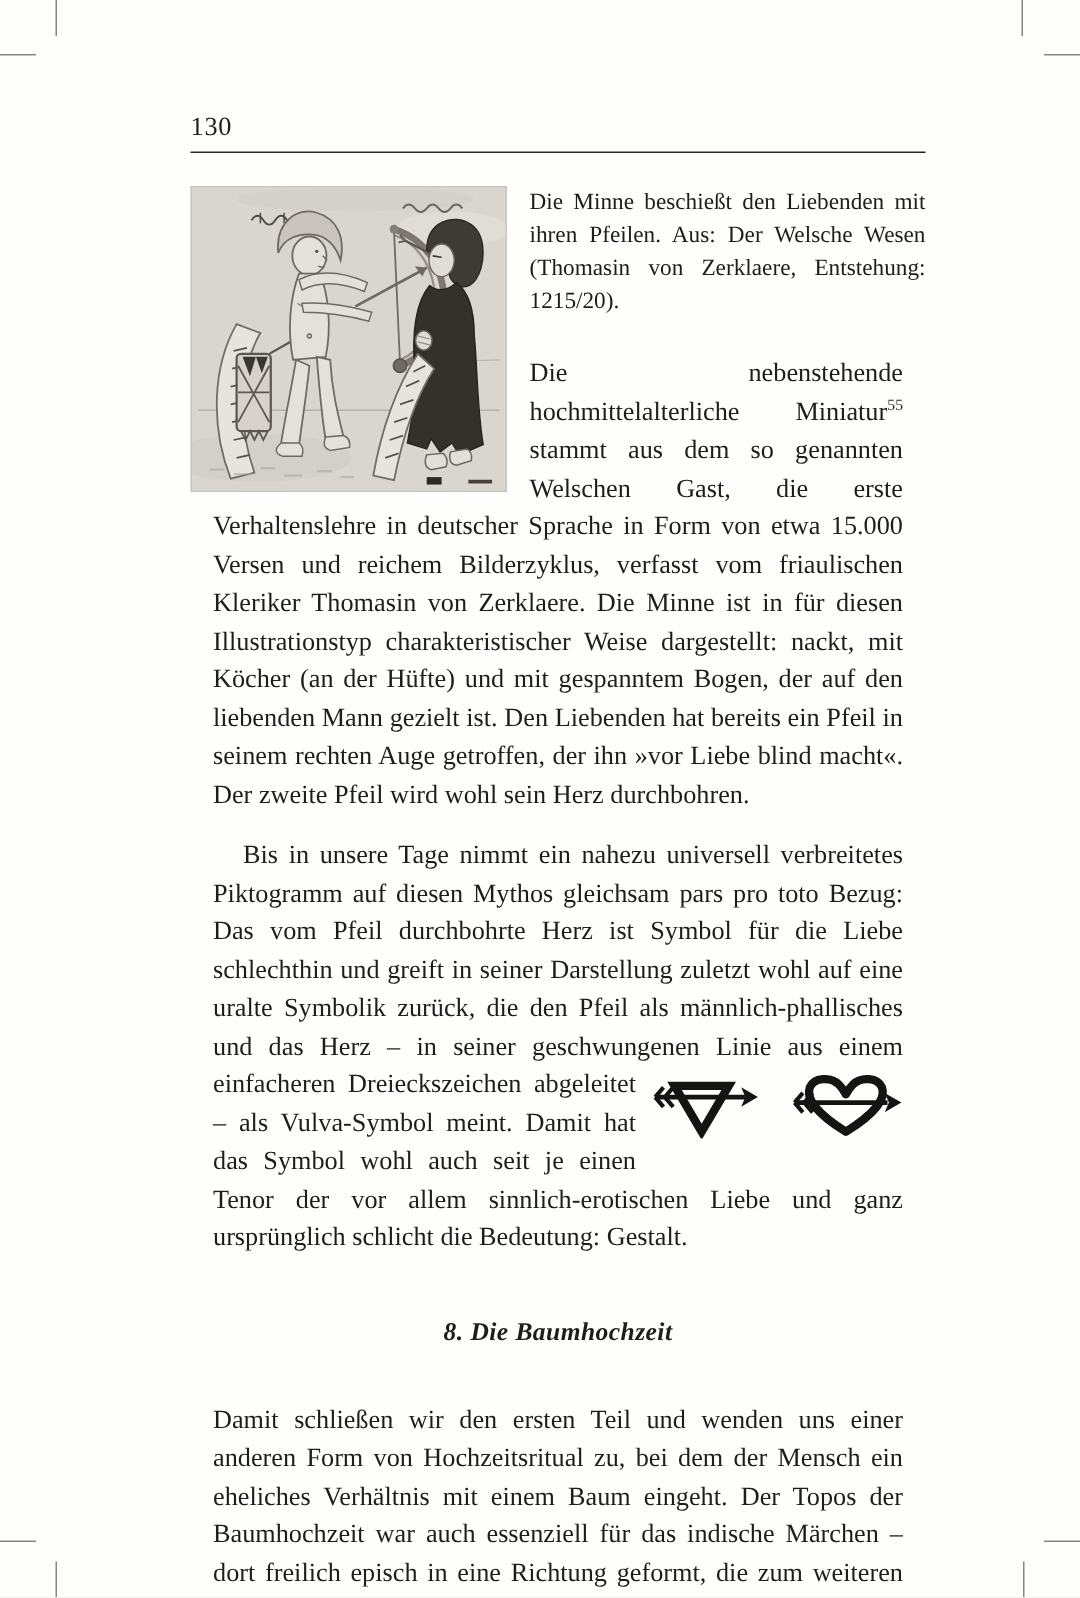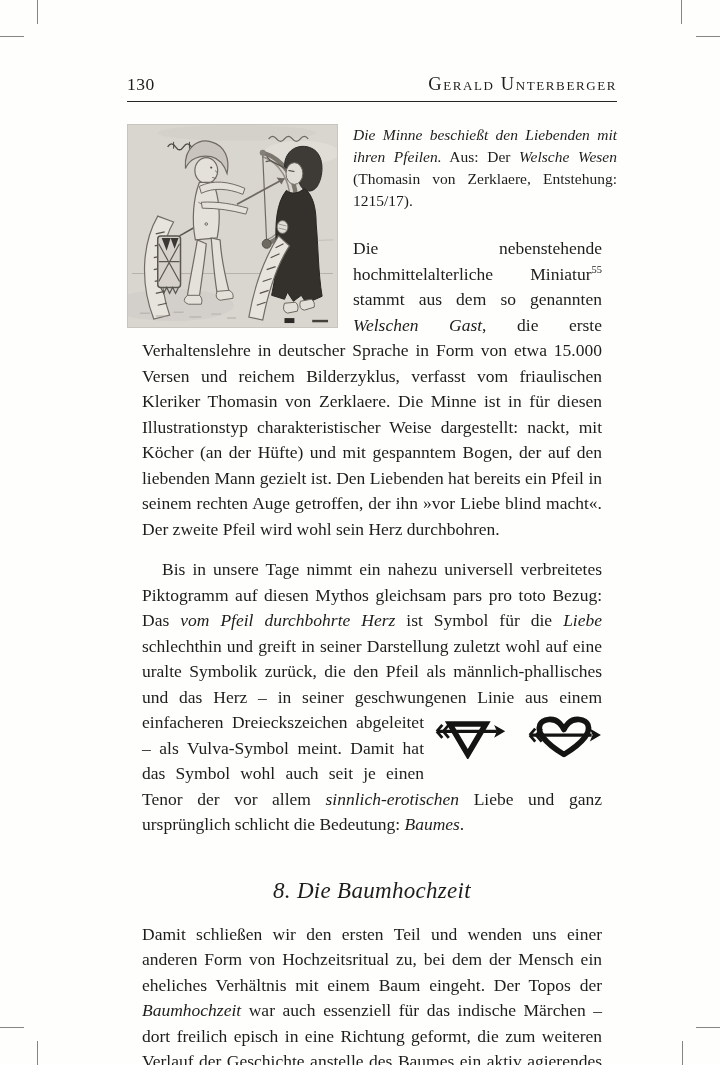--- a/index.html
+++ b/index.html
@@ -20,52 +20,51 @@
   .figure-flow{margin-top:22px;}
   .miniature{
     float:left;width:211px;height:204px;margin:0 15px 6px 0;
     border:1px solid #c8c5bf;box-sizing:border-box;background:#d9d6d0;
   }
   .miniature svg{display:block;width:100%;height:100%;}
   .caption{
     font-size:15.5px;line-height:22px;text-align:justify;margin-bottom:24px;
   }
   .bodytext{font-size:17.5px;line-height:25.5px;text-align:justify;margin:15px;}
-  .bodytext .it,.caption .it{font-style:italic;}
+  .bodytext .it,.caption .it{}
   .bodytext sup{font-size:10.5px;line-height:0;vertical-align:baseline;position:relative;top:-6.5px;}
   .indent{text-indent:20px;}
   .symbols-float{
     float:right;width:168px;margin:3px 0 3px 10px;
     display:flex;gap:20px;align-items:center;justify-content:flex-end;
   }
   .symbols-float svg{display:block;}
   .section-heading{
-    font-style:italic;font-size:23px;text-align:center;
-    margin:40px 0 18px 0;letter-spacing:.3px;font-weight:normal;
+    font-style:italic;font-size:17px;text-align:center;
+    margin:40px 0 36px 0;letter-spacing:.3px;font-weight:bold;
   }
 </style>
 </head>
 <body>
 
 <div class="page">
 
   <div class="crop v" style="left:37px;top:0;"></div>
   <div class="crop h" style="left:0;top:36px;"></div>
   <div class="crop v" style="left:681px;top:0;"></div>
   <div class="crop h" style="left:696px;top:36px;"></div>
   <div class="crop h" style="left:0;top:1027px;"></div>
   <div class="crop v" style="left:37px;top:1041px;"></div>
   <div class="crop h" style="left:696px;top:1027px;"></div>
   <div class="crop v" style="left:682px;top:1041px;"></div>
 
   <div class="content">
 
     <div class="pagehead">
       <span class="pagenum">130</span>
-      <span class="runhead">Gerald Unterberger</span>
     </div>
     <hr class="headrule">
 
     <div class="figure-flow">
 
       <div class="miniature">
         <svg viewBox="0 0 211 204" role="img" aria-label="Medieval miniature: nude personified Minne with drawn bow and quiver shooting arrows at a dark-robed lover whose eye is already struck; both figures hold banner scrolls with script">
 
           <rect width="211" height="204" fill="#d9d6d0"></rect>
           <ellipse cx="45" cy="182" rx="62" ry="16" fill="#cecbc4" opacity="0.55"></ellipse>
@@ -138,38 +137,38 @@
           </g>
 
           <g stroke="#a8a49d" stroke-width="1.5" opacity="0.55" fill="none">
             <path d="M12,190 h10 M28,193 h12 M46,189 h10 M62,194 h12 M84,191 h10 M100,195 h9"></path>
           </g>
           <rect x="158" y="195" width="10" height="5" fill="#2c2a26"></rect>
           <path d="M186,198 h16" stroke="#44413c" stroke-width="2.5"></path>
         </svg>
       </div>
 
-      <div class="caption"><span class="it">Die Minne beschießt den Liebenden mit ihren Pfeilen.</span><span> Aus: Der </span><span class="it">Welsche Wesen</span><span> (Thomasin von Zerklaere, Entstehung: 1215/17).</span></div>
+      <div class="caption"><span class="it">Die Minne beschießt den Liebenden mit ihren Pfeilen.</span><span> Aus: Der </span><span class="it">Welsche Wesen</span><span> (Thomasin von Zerklaere, Entstehung: 1215/20).</span></div>
 
       <p class="bodytext"><span>Die nebenstehende hochmittelalterliche Miniatur</span><sup>55</sup><span> stammt aus dem so genannten </span><span class="it">Welschen Gast</span><span>, die erste Verhaltenslehre in deutscher Sprache in Form von etwa 15.000 Versen und reichem Bilderzyklus, verfasst vom friaulischen Kleriker Thomasin von Zerklaere. Die Minne ist in für diesen Illustrationstyp charakteristischer Weise dargestellt: nackt, mit Köcher (an der Hüfte) und mit gespanntem Bogen, der auf den liebenden Mann gezielt ist. Den Liebenden hat bereits ein Pfeil in seinem rechten Auge getroffen, der ihn »vor Liebe blind macht«. Der zweite Pfeil wird wohl sein Herz durchbohren.</span></p>
 
       <p class="bodytext indent"><span><span>Bis in unsere Tage nimmt ein nahezu universell verbreitetes Piktogramm auf diesen Mythos gleichsam pars pro toto Bezug: Das </span><span class="it">vom Pfeil durchbohrte Herz</span><span> ist Symbol für die </span><span class="it">Liebe</span><span> schlechthin und greift in seiner Darstellung zuletzt wohl auf eine uralte Symbolik zurück, die den Pfeil als männlich-phallisches und das Herz – in seiner geschwungenen Linie aus einem einfacheren </span></span><span class="symbols-float">
             <svg width="78" height="46" viewBox="0 0 78 46" role="img" aria-label="arrow-through-inverted-triangle">
             <path d="M17,10 L56,10 L36.5,43 Z" fill="none" stroke="#141412" stroke-width="6" stroke-linejoin="miter"></path>
             <path d="M3,18 l6,-7 M3,18 l6,7 M10,18 l6,-7 M10,18 l6,7" stroke="#141412" stroke-width="3" fill="none"></path>
             <line x1="4" y1="18" x2="68" y2="18" stroke="#141412" stroke-width="3.5"></line>
             <path d="M77,18 l-12,-7 l3,7 l-3,7 z" fill="#141412"></path>
           </svg>
             <svg width="82" height="46" viewBox="0 0 82 46" role="img" aria-label="arrow-through-heart">
             <path d="M41,43 C20,30 12,19 15,11 C18,4 30,3 36,9 C39,12 40,14 41,16 C42,14 43,12 46,9 C52,3 64,4 67,11 C70,19 62,30 41,43 Z" fill="none" stroke="#141412" stroke-width="6" stroke-linejoin="round"></path>
             <path d="M4,22 l6,-7 M4,22 l6,7 M11,22 l6,-7 M11,22 l6,7" stroke="#141412" stroke-width="3" fill="none"></path>
             <line x1="5" y1="22" x2="71" y2="22" stroke="#141412" stroke-width="3.5"></line>
             <path d="M81,22 l-12,-7 l3,7 l-3,7 z" fill="#141412"></path>
           </svg>
-          </span><span><span>Dreieckszeichen abgeleitet – als Vulva-Symbol meint. Damit hat das Symbol wohl auch seit je einen Tenor der vor allem </span><span class="it">sinnlich-erotischen</span><span> Liebe und ganz ursprünglich schlicht die Bedeutung: </span><span class="it">Baumes</span><span>.</span></span></p>
+          </span><span><span>Dreieckszeichen abgeleitet – als Vulva-Symbol meint. Damit hat das Symbol wohl auch seit je einen Tenor der vor allem </span><span class="it">sinnlich-erotischen</span><span> Liebe und ganz ursprünglich schlicht die Bedeutung: </span><span class="it">Gestalt</span><span>.</span></span></p>
 
       <h2 class="section-heading">8. Die Baumhochzeit</h2>
 
       <p class="bodytext"><span>Damit schließen wir den ersten Teil und wenden uns einer anderen Form von Hochzeitsritual zu, bei dem der Mensch ein eheliches Verhältnis mit einem Baum eingeht. Der Topos der </span><span class="it">Baumhochzeit</span><span> war auch essenziell für das indische Märchen – dort freilich episch in eine Richtung geformt, die zum weiteren Verlauf der Geschichte anstelle des Baumes ein aktiv agierendes Wesen setzen musste, das noch dazu durch seine tierische Gestalt einen besonderen Reiz erhielt. Dem Numen des Baumes hat man vermutlich deshalb Affengestalt verliehen, weil man</span></p>
 
     </div>
   </div>
 </div>
 
 </body></html>

